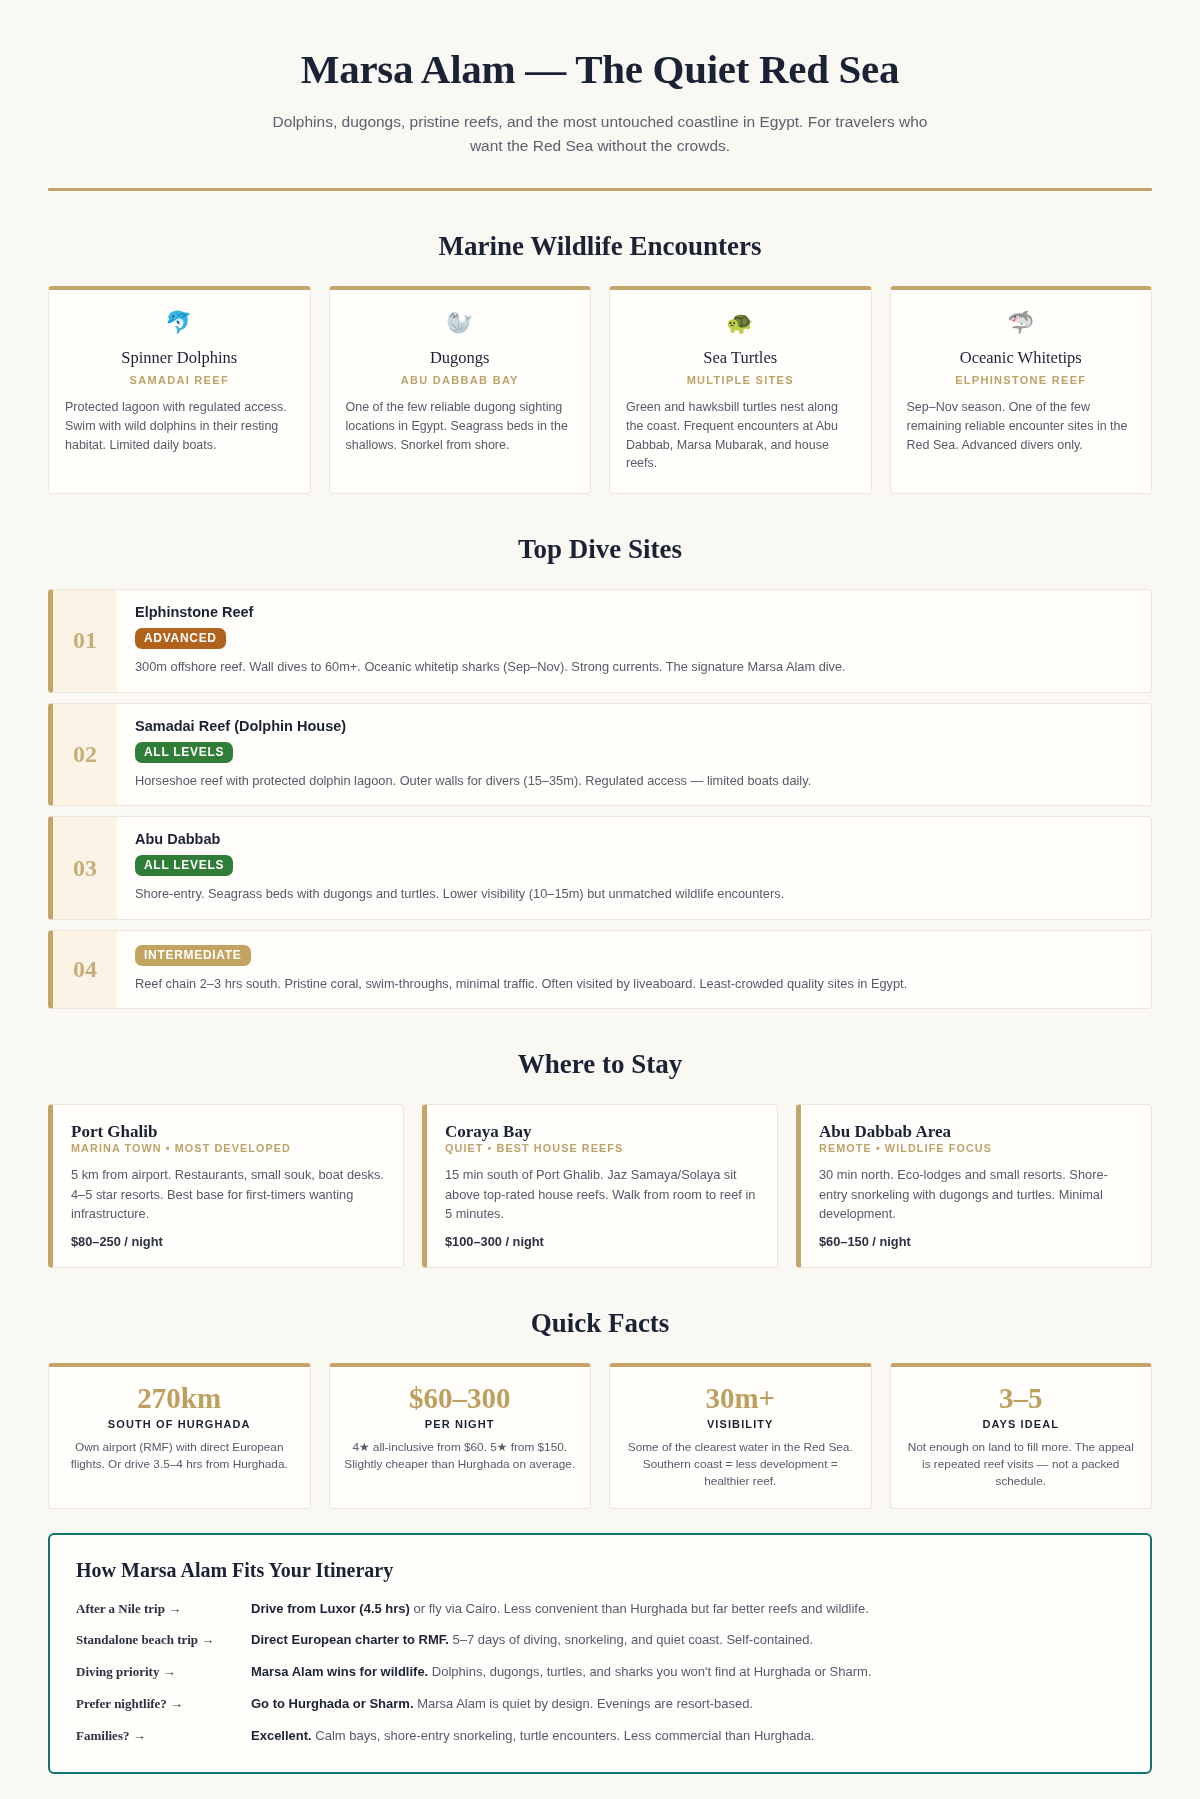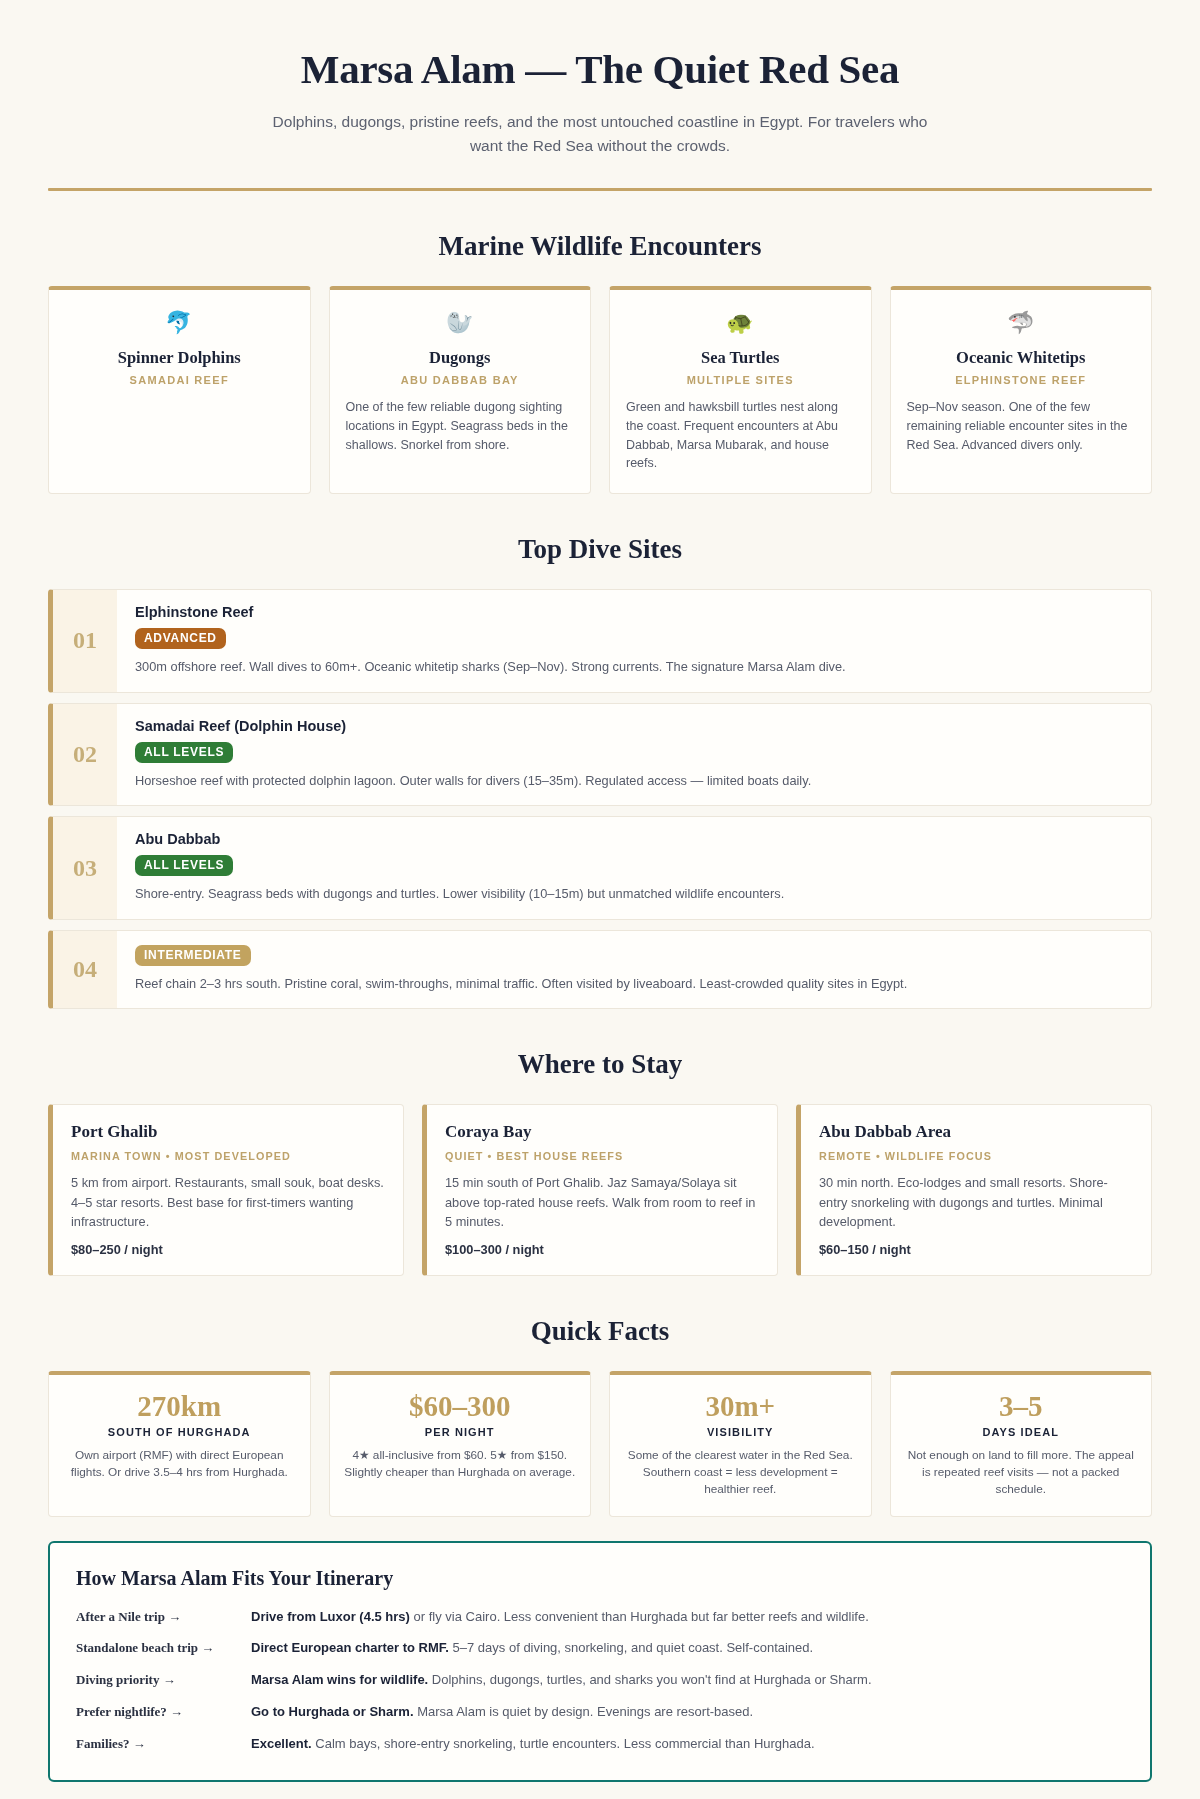--- a/index.html
+++ b/index.html
@@ -67,21 +67,21 @@
   .wild-icon {
     font-size: 22px;
     line-height: 1;
     display: block;
     margin: 4px 0 14px 0;
     color: #12182a;
   }
   .wild-name {
     font-family: "Liberation Serif", serif;
     font-size: 16.5px;
-    font-weight: 700;
+    font-weight: 400;
     color: #1b2236;
     margin-bottom: 6px;
   }
   .wild-loc {
     font-size: 11px;
     font-weight: 700;
     letter-spacing: 1.3px;
     color: #bda26a;
     margin-bottom: 12px;
   }
@@ -143,21 +143,21 @@
     border: 1px solid #ece6da;
     border-left: 5px solid #c4a468;
     border-radius: 4px;
     padding: 17px 18px 18px 18px;
   }
   .stay-name {
     font-family: "Liberation Serif", serif;
     font-size: 17px;
     font-weight: 700;
     color: #1b2236;
-    margin-bottom: 8px;
+    margin-bottom: 0;
   }
   .stay-tag {
     font-size: 10.8px;
     font-weight: 700;
     letter-spacing: 1.1px;
     color: #bda26a;
     margin-bottom: 11px;
   }
   .stay-desc { font-size: 12.8px; line-height: 1.5; color: #565b6a; margin-bottom: 11px; }
   .stay-price { font-size: 12.8px; font-weight: 700; color: #2b3142; }
@@ -227,20 +227,21 @@
     <div class="rule-gold"></div>
   </div>
 
   <div class="section-title">Marine Wildlife Encounters</div>
   <div class="wild-grid">
 
     <div class="wild-card">
       <span class="wild-icon">🐬</span>
       <div class="wild-name">Spinner Dolphins</div>
       <div class="wild-loc">SAMADAI REEF</div>
+      <div class="wild-desc">Protected lagoon with regulated access. Swim with wild dolphins in their resting habitat. Limited daily boats.</div>
     </div>
 
     <div class="wild-card">
       <span class="wild-icon">🦭</span>
       <div class="wild-name">Dugongs</div>
       <div class="wild-loc">ABU DABBAB BAY</div>
       <div class="wild-desc">One of the few reliable dugong sighting locations in Egypt. Seagrass beds in the shallows. Snorkel from shore.</div>
     </div>
 
     <div class="wild-card">

